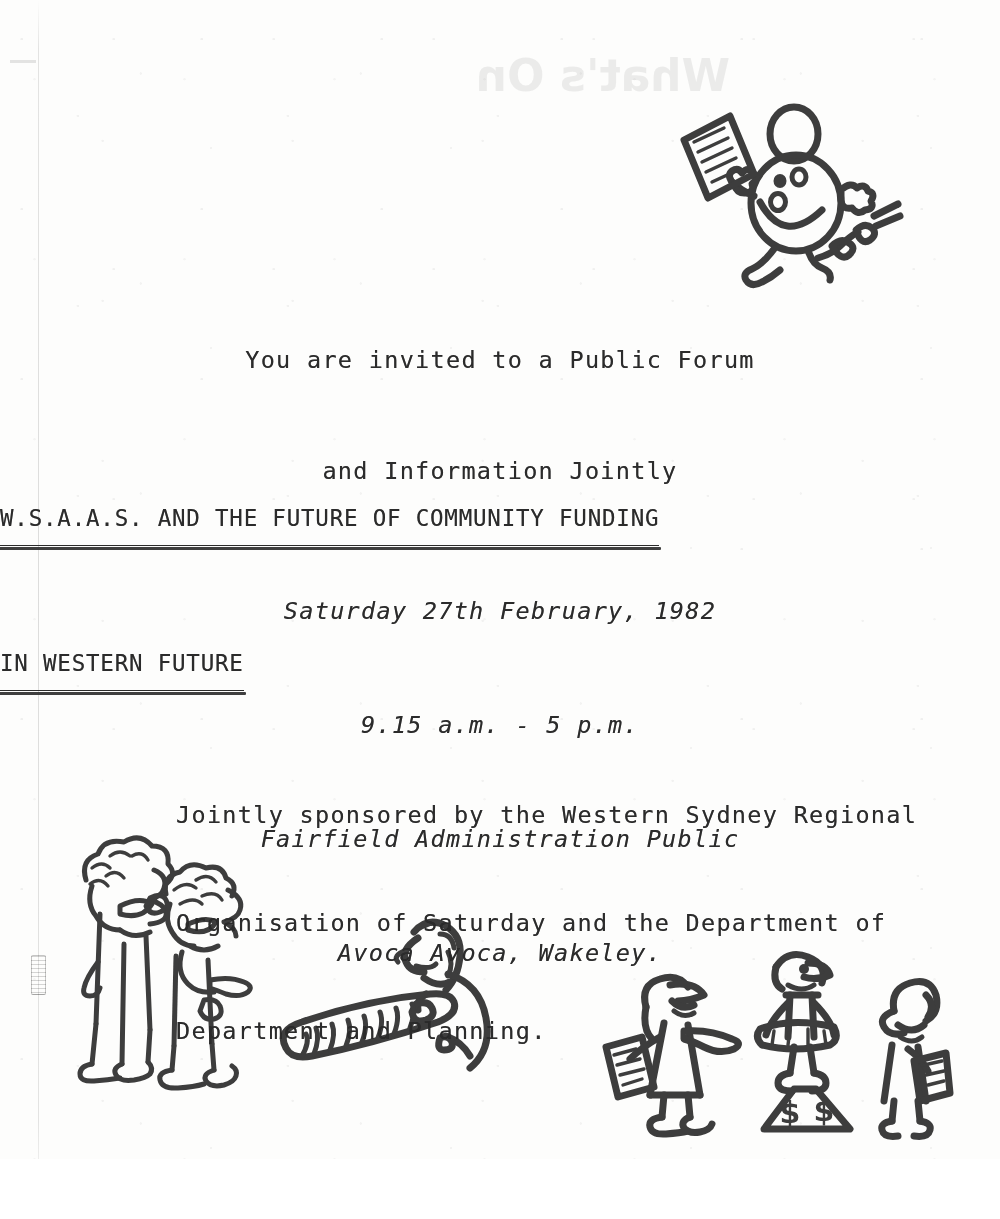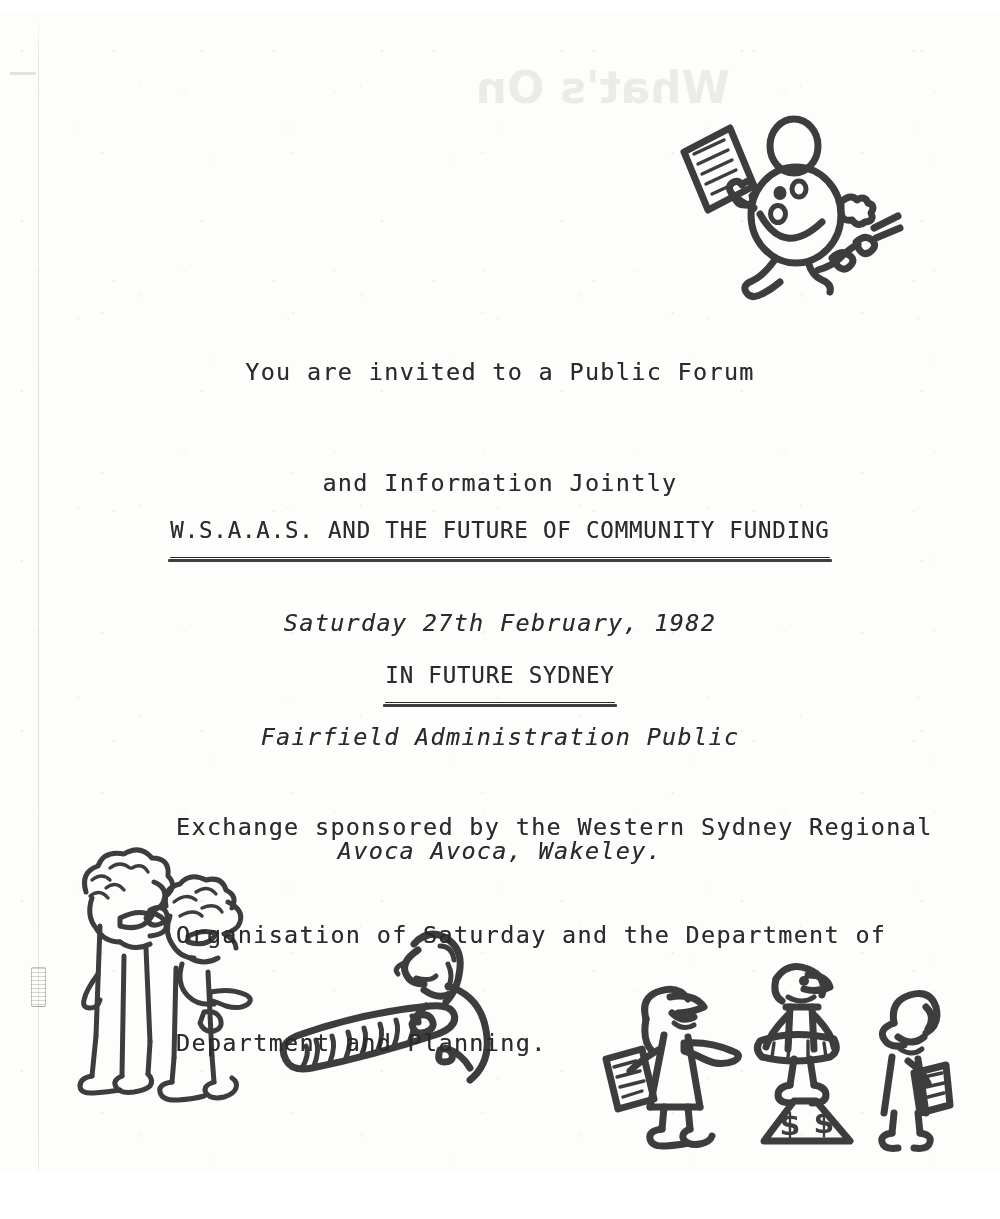--- a/index.html
+++ b/index.html
@@ -6,21 +6,21 @@
   html, body {
     margin: 0;
     padding: 0;
     background: #ffffff;
   }
 
   .page {
     position: relative;
     width: 1000px;
     height: 1159px;
-    margin: 12px auto;
+    margin: 0 auto;
     background: #fdfdfc;
     overflow: hidden;
     font-family: "DejaVu Sans Mono", "Liberation Mono", monospace;
     color: #2b2b2b;
     -webkit-font-smoothing: antialiased;
   }
 
   
   .scan-noise {
     position: absolute;
@@ -117,21 +117,21 @@
     left: 0; top: 268px;
     width: 1000px;
     text-align: center;
     font-size: 23.5px;
     line-height: 37px;
   }
 
   .block-heading {
     left: 0; top: 401px;
     width: 1000px;
-    text-align: center;
+    text-align: left;
     font-size: 22.5px;
     line-height: 47px;
     letter-spacing: .035em;
   }
 
   .hd-line {
     display: inline-block;
     position: relative;
     padding-bottom: 3px;
     border-bottom: 1.6px solid #2b2b2b;
@@ -240,31 +240,32 @@
     </svg>
   </div>
 
   <div class="typed block-invite">
     <div>You are invited to a Public Forum</div>
     <div>and Information Jointly</div>
   </div>
 
   <div class="typed block-heading">
     <div><span class="hd-line">W.S.A.A.S. AND THE FUTURE OF COMMUNITY FUNDING</span></div>
-    <div><span class="hd-line">IN FUTURE SYDNEY</span></div>
+    <div><span class="hd-line">IN WESTERN FUTURE</span></div>
   </div>
 
   <div class="typed block-details">
     <div>Saturday 27th February, 1982</div>
+    <div>9.15 a.m. - 5 p.m.</div>
     <div>Fairfield Administration Public</div>
     <div>Avoca Avoca, Wakeley.</div>
   </div>
 
   <div class="typed block-sponsor">
-    <div>Exchange sponsored by the Western Sydney Regional</div>
+    <div>Jointly sponsored by the Western Sydney Regional</div>
     <div>Organisation of Saturday and the Department of</div>
     <div>Department and Planning.</div>
   </div>
 
   <div class="illus fig-talkers">
     <svg viewBox="0 0 240 262" width="240" height="262">
 
       <path class="ink" d="M24 48 q-6 -20 12 -26 q6 -16 26 -12 q16 -10 28 4 q18 0 16 18 q10 10 -2 20"></path>
       <path class="ink ink-thin" d="M30 36 q10 -8 18 0"></path>
       <path class="ink ink-thin" d="M48 24 q10 -8 20 0"></path>

